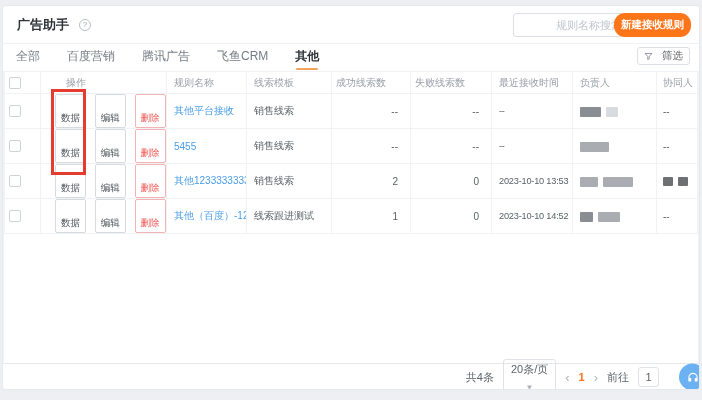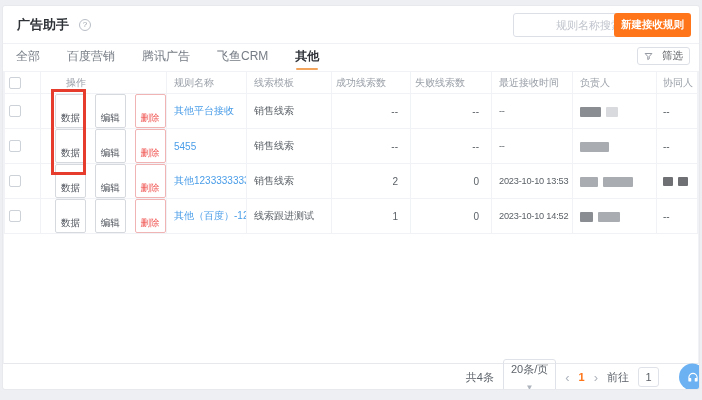--- a/index.html
+++ b/index.html
@@ -22,21 +22,21 @@
     border:1px solid #b9bec6; color:#9aa0a8; font-size:8px; line-height:10px; text-align:center; cursor:pointer;
   }
   .search {
     position:absolute; right:68px; top:7px; width:118px; height:24px;
     border:1px solid #dcdfe6; border-radius:3px; font-size:11px; padding:0 8px;
     color:#5b6167; font-family:inherit; outline:none;text-align:right;
   }
   .search::placeholder { color:#c0c4cc; }
   .create {
     position:absolute; right:8px; top:7px; height:24px; padding:0 7px;
-    background:#ff7519; color:#fff; border:none; border-radius:3px;
+    background:#ff7519; color:#fff; border:none; border-radius:11px;
     font-size:10.5px; font-weight:bold; font-family:inherit; cursor:pointer;
   }
   
   .tabsbar { position:relative; height:27px; padding-left:13px; display:flex; align-items:center; }
   .tab { position:relative; display:inline-block; margin-right:27px; font-size:12px; color:#767c85; height:27px; line-height:25px; cursor:pointer; }
   .tab.active { color:#2e3238; font-weight:bold; }
   .tab.active::after { content:""; position:absolute; left:1px; right:1px; bottom:1px; height:2px; background:#f2a35c; border-radius:1px; }
   .filter {
     position:absolute; right:9px; top:3px; height:18px; padding:0 6px;
     background:#fff; border:1px solid #dcdfe6; border-radius:3px;

